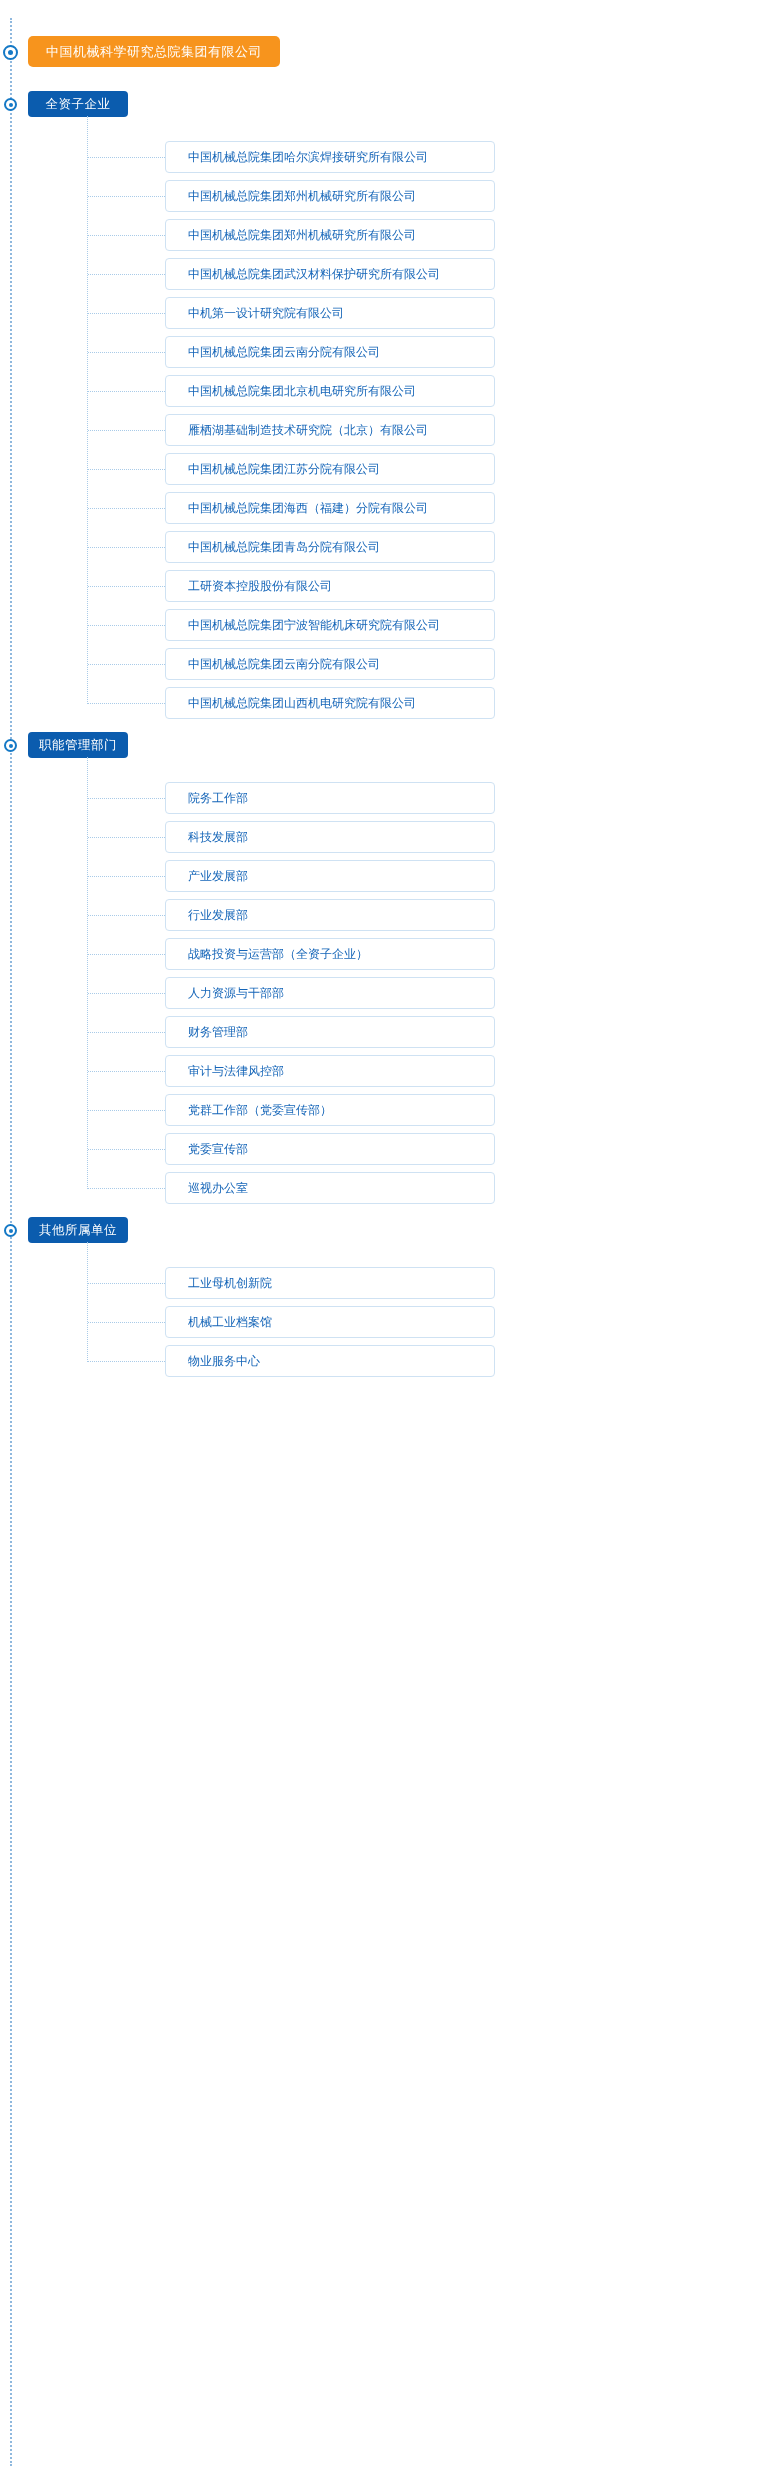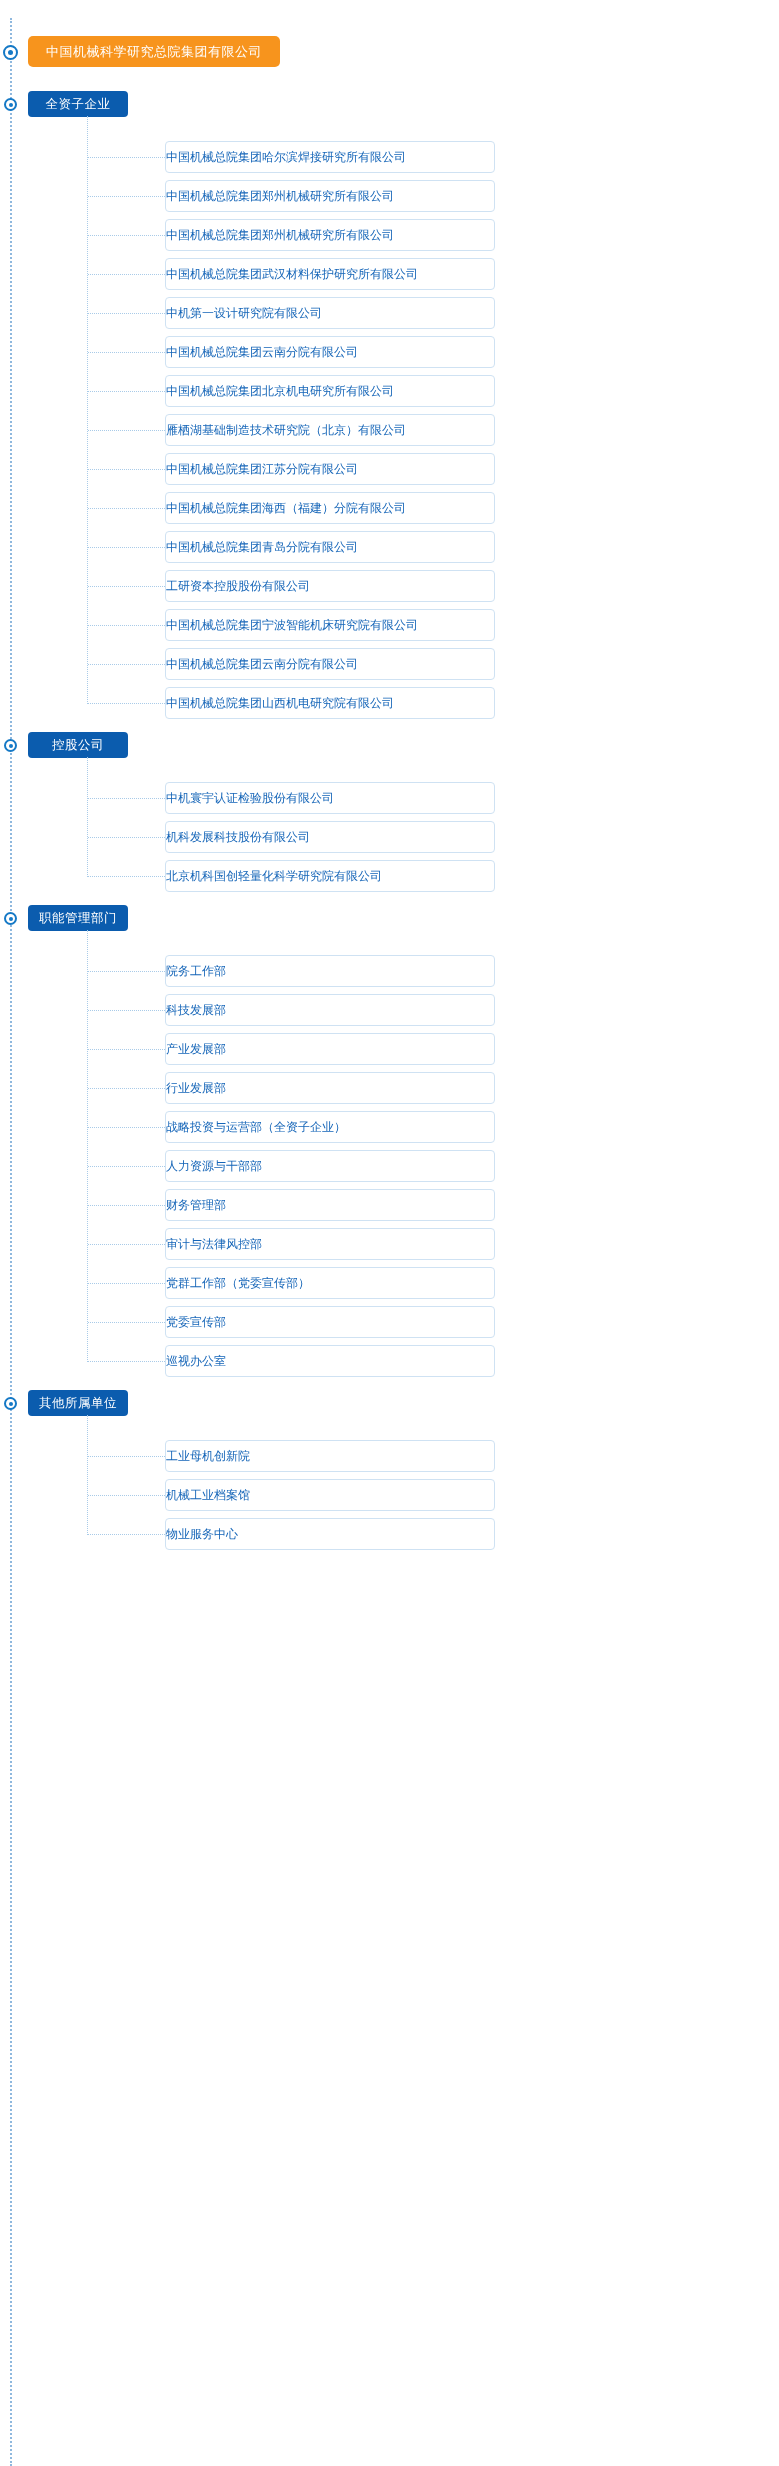--- a/index.html
+++ b/index.html
@@ -144,20 +144,21 @@
     left: 165px;
     top: 3px;
     width: 330px;
     height: 32px;
     line-height: 30px;
     background: #ffffff;
     border: 1px solid #cfe2f3;
     border-radius: 4px;
     color: #1565b8;
     font-size: 12px;
+    padding-left: 22px;
     white-space: nowrap;
     overflow: hidden;
   }
 </style>
 </head>
 <body>
 
 <div id="spine"></div>
 
 <div class="root-row">
@@ -215,37 +216,20 @@
           <div class="leaf-box">中国机械总院集团云南分院有限公司</div>
         </div>
         <div class="leaf-row">
           <div class="leaf-box">中国机械总院集团山西机电研究院有限公司</div>
         </div>
       </div>
     </div>
     <div class="section">
       <div class="sec-head-row">
         <div class="sec-marker"></div>
-        <div class="sec-head">控股公司</div>
-      </div>
-      <div class="leaf-list">
-        <div class="leaf-row">
-          <div class="leaf-box">中机寰宇认证检验股份有限公司</div>
-        </div>
-        <div class="leaf-row">
-          <div class="leaf-box">机科发展科技股份有限公司</div>
-        </div>
-        <div class="leaf-row">
-          <div class="leaf-box">北京机科国创轻量化科学研究院有限公司</div>
-        </div>
-      </div>
-    </div>
-    <div class="section">
-      <div class="sec-head-row">
-        <div class="sec-marker"></div>
         <div class="sec-head">职能管理部门</div>
       </div>
       <div class="leaf-list">
         <div class="leaf-row">
           <div class="leaf-box">院务工作部</div>
         </div>
         <div class="leaf-row">
           <div class="leaf-box">科技发展部</div>
         </div>
         <div class="leaf-row">

